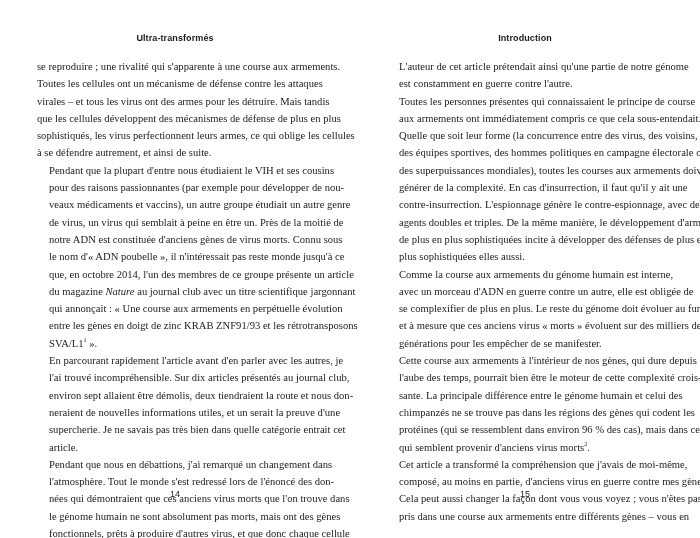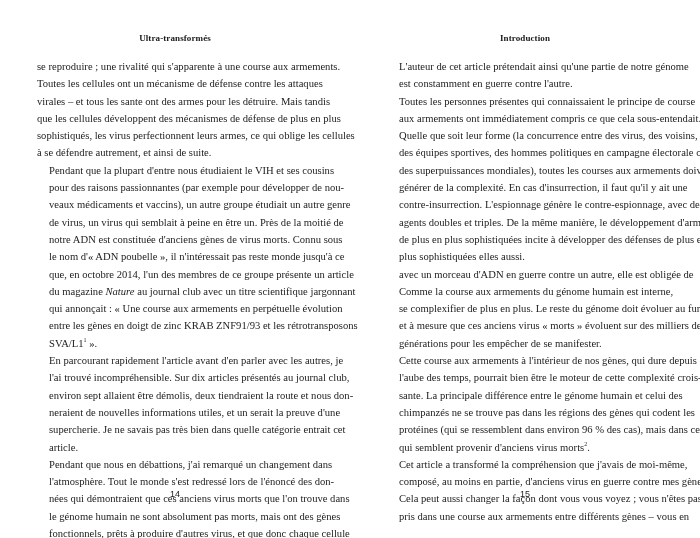--- a/index.html
+++ b/index.html
@@ -2,21 +2,21 @@
 <html><head>
 <meta charset="utf-8">
 <style>
   html, body { margin:0; padding:0; background:#ffffff; }
   body { width:700px; height:538px; position:relative; overflow:hidden; }
   .page { position:absolute; top:0; width:350px; height:538px; }
   .page.left { left:0; }
   .page.right { left:350px; }
   .running-head {
     position:absolute; top:33px; left:0; width:350px; text-align:center;
-    font-family:Liberation Serif, serif; font-weight:bold; font-size:9px;
+    font-family:Liberation Sans, sans-serif; font-weight:bold; font-size:9px;
     color:#1a1a1a; letter-spacing:0.1px;
   }
   .body-text {
     position:absolute; top:58px; width:276px;
     font-family:"Liberation Serif", serif; font-size:10.6px; line-height:17.3px;
     color:#222; text-align:justify; hyphens:manual;
   }
   .page.left .body-text { left:37px; }
   .page.right .body-text { left:37px; }
   .body-text p { margin:0; text-indent:0; }
@@ -32,21 +32,21 @@
 </style>
 </head>
 <body>
 
 <div class="page left">
   <div class="running-head">Ultra-transformés</div>
   <div class="body-text">
       <p class="">
         <span class="ln">se reproduire ; une rivalité qui s'apparente à une course aux armements.</span>
         <span class="ln">Toutes les cellules ont un mécanisme de défense contre les attaques</span>
-        <span class="ln">virales – et tous les sante ont des armes pour les détruire. Mais tandis</span>
+        <span class="ln">virales – et tous les virus ont des armes pour les détruire. Mais tandis</span>
         <span class="ln">que les cellules développent des mécanismes de défense de plus en plus</span>
         <span class="ln">sophistiqués, les virus perfectionnent leurs armes, ce qui oblige les cellules</span>
         <span class="ln last">à se défendre autrement, et ainsi de suite.</span>
       </p>
       <p class="indent">
         <span class="ln" style="text-indent: 12px;">Pendant que la plupart d'entre nous étudiaient le VIH et ses cousins</span>
         <span class="ln">pour des raisons passionnantes (par exemple pour développer de nou-</span>
         <span class="ln">veaux médicaments et vaccins), un autre groupe étudiait un autre genre</span>
         <span class="ln">de virus, un virus qui semblait à peine en être un. Près de la moitié de</span>
         <span class="ln">notre ADN est constituée d'anciens gènes de virus morts. Connu sous</span>
@@ -89,22 +89,22 @@
         <span class="ln">Quelle que soit leur forme (la concurrence entre des virus, des voisins,</span>
         <span class="ln">des équipes sportives, des hommes politiques en campagne électorale ou</span>
         <span class="ln">des superpuissances mondiales), toutes les courses aux armements doivent</span>
         <span class="ln">générer de la complexité. En cas d'insurrection, il faut qu'il y ait une</span>
         <span class="ln">contre-insurrection. L'espionnage génère le contre-espionnage, avec des</span>
         <span class="ln">agents doubles et triples. De la même manière, le développement d'armes</span>
         <span class="ln">de plus en plus sophistiquées incite à développer des défenses de plus en</span>
         <span class="ln last">plus sophistiquées elles aussi.</span>
       </p>
       <p class="indent">
+        <span class="ln" style="text-indent: 12px;">Comme la course aux armements du génome humain est interne,</span>
         <span class="ln">avec un morceau d'ADN en guerre contre un autre, elle est obligée de</span>
-        <span class="ln" style="text-indent: 12px;">Comme la course aux armements du génome humain est interne,</span>
         <span class="ln">se complexifier de plus en plus. Le reste du génome doit évoluer au fur</span>
         <span class="ln">et à mesure que ces anciens virus « morts » évoluent sur des milliers de</span>
         <span class="ln last">générations pour les empêcher de se manifester.</span>
       </p>
       <p class="indent">
         <span class="ln" style="text-indent: 12px;">Cette course aux armements à l'intérieur de nos gènes, qui dure depuis</span>
         <span class="ln">l'aube des temps, pourrait bien être le moteur de cette complexité crois-</span>
         <span class="ln">sante. La principale différence entre le génome humain et celui des</span>
         <span class="ln">chimpanzés ne se trouve pas dans les régions des gènes qui codent les</span>
         <span class="ln">protéines (qui se ressemblent dans environ 96 % des cas), mais dans celles</span>

